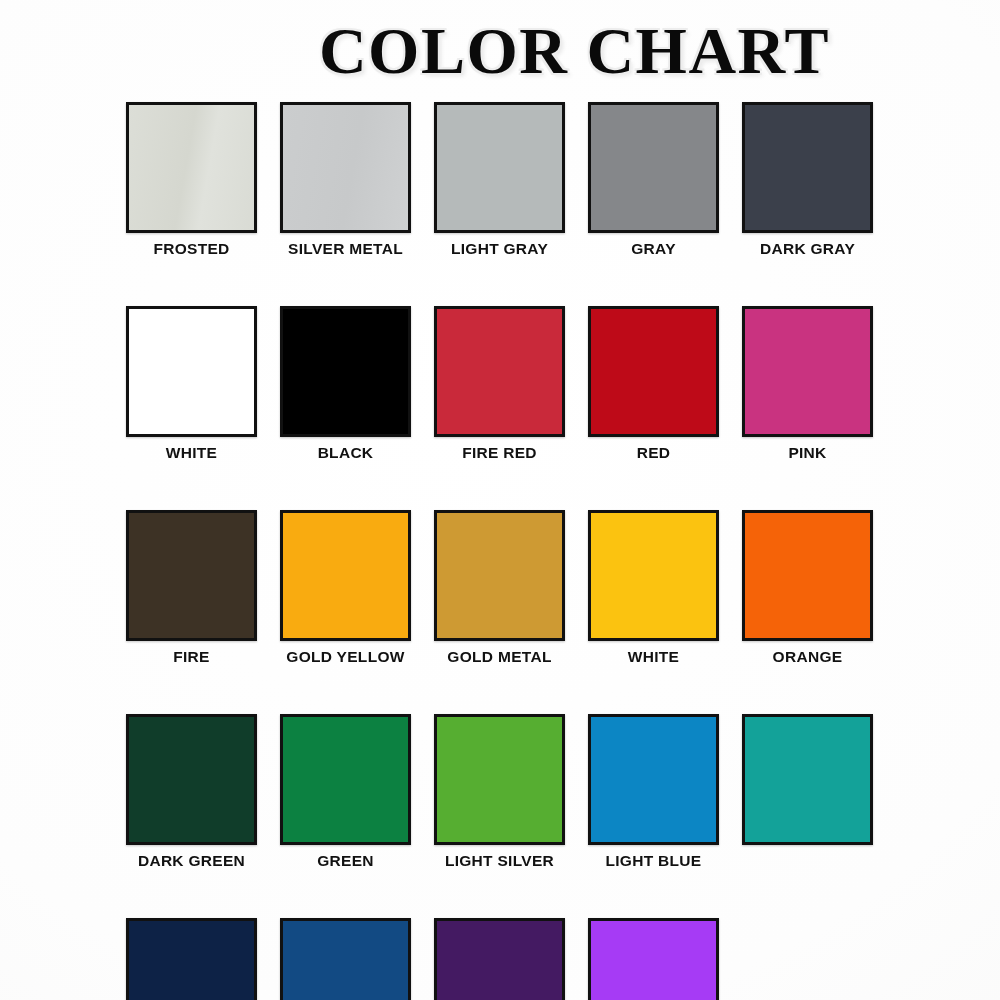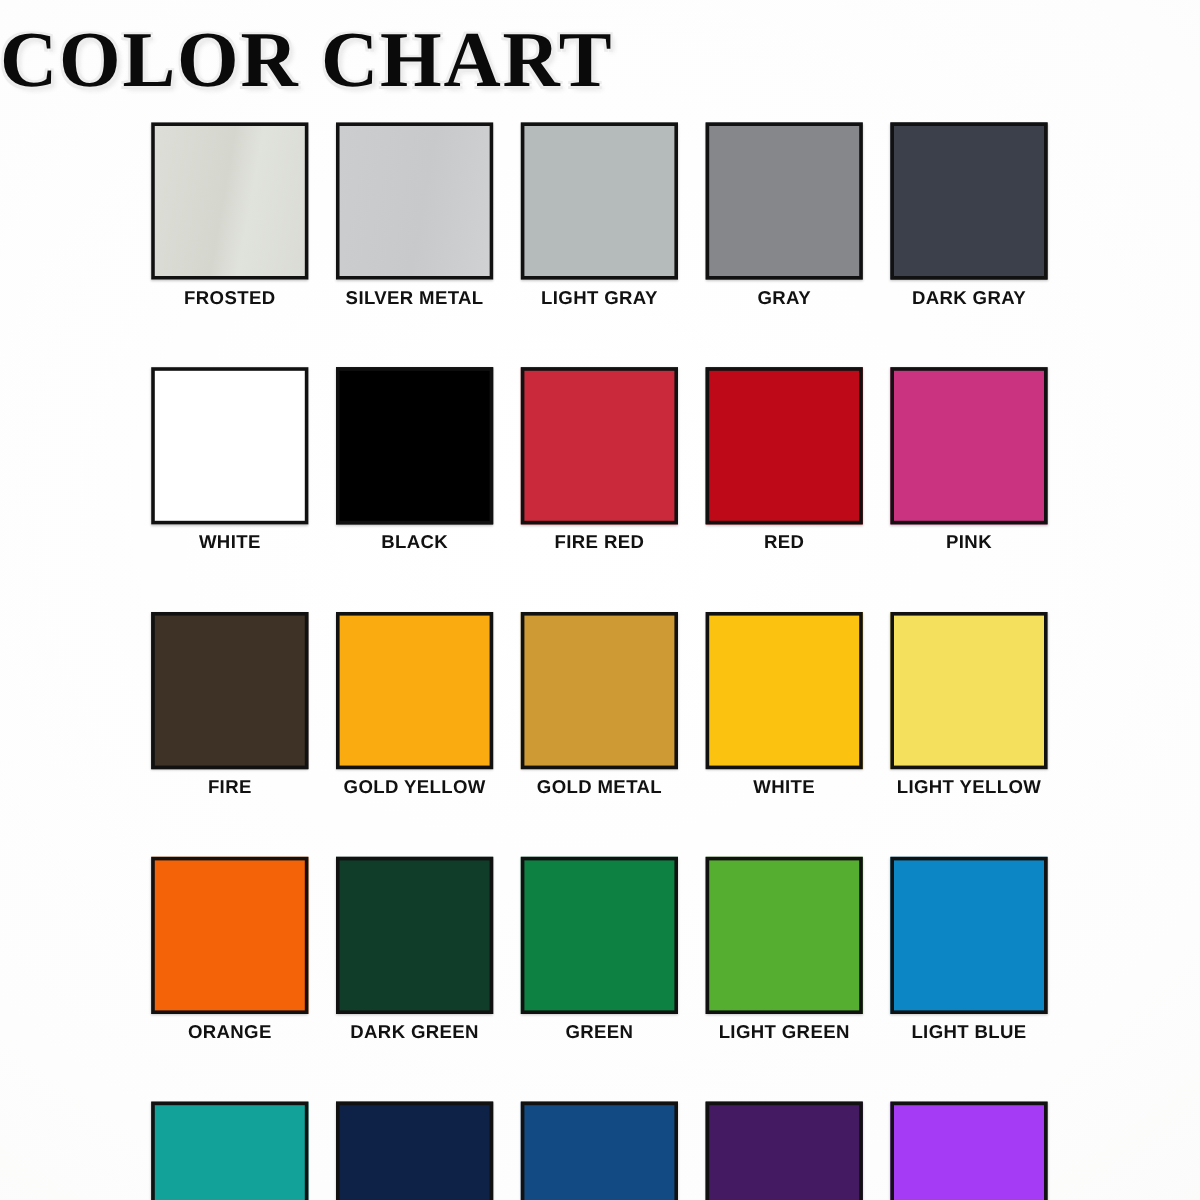--- a/index.html
+++ b/index.html
@@ -25,21 +25,21 @@
     background:
       radial-gradient(ellipse 120% 110% at 46% 42%, #ffffff 0%, #fdfdfd 55%, #f7f7f6 100%);
   }
 
   
   #chart-title {
     position: absolute;
     top: 14px;
     left: 0;
     width: 830px;
-    text-align: left;
+    text-align: right;
     font-family: "Liberation Serif", "DejaVu Serif", serif;
     font-weight: bold;
     font-size: 66px;
     line-height: 74px;
     letter-spacing: 1.5px;
     color: #0a0a0a;
     -webkit-text-stroke: 0px transparent;
     text-shadow:
        0 0  5px #f0f0f0,
        2px 2px 0 #ececec,
@@ -146,38 +146,34 @@
       </div>
       <div class="swatch-cell">
         <div class="swatch-box" style="background: rgb(206, 154, 51);"></div>
         <div class="swatch-label">GOLD METAL</div>
       </div>
       <div class="swatch-cell">
         <div class="swatch-box" style="background: rgb(251, 195, 16);"></div>
         <div class="swatch-label">WHITE</div>
       </div>
       <div class="swatch-cell">
-        <div class="swatch-box" style="background: rgb(245, 224, 94);"></div>
-        <div class="swatch-label">LIGHT YELLOW</div>
-      </div>
-      <div class="swatch-cell">
         <div class="swatch-box" style="background: rgb(245, 99, 8);"></div>
         <div class="swatch-label">ORANGE</div>
       </div>
       <div class="swatch-cell">
         <div class="swatch-box" style="background: rgb(16, 61, 42);"></div>
         <div class="swatch-label">DARK GREEN</div>
       </div>
       <div class="swatch-cell">
         <div class="swatch-box" style="background: rgb(12, 129, 65);"></div>
         <div class="swatch-label">GREEN</div>
       </div>
       <div class="swatch-cell">
         <div class="swatch-box" style="background: rgb(86, 174, 49);"></div>
-        <div class="swatch-label">LIGHT GREEN</div>
+        <div class="swatch-label">LIGHT SILVER</div>
       </div>
       <div class="swatch-cell">
         <div class="swatch-box" style="background: rgb(12, 134, 196);"></div>
         <div class="swatch-label">LIGHT BLUE</div>
       </div>
       <div class="swatch-cell">
         <div class="swatch-box" style="background: rgb(19, 162, 153);"></div>
       </div>
       <div class="swatch-cell">
         <div class="swatch-box" style="background: rgb(13, 34, 70);"></div>

